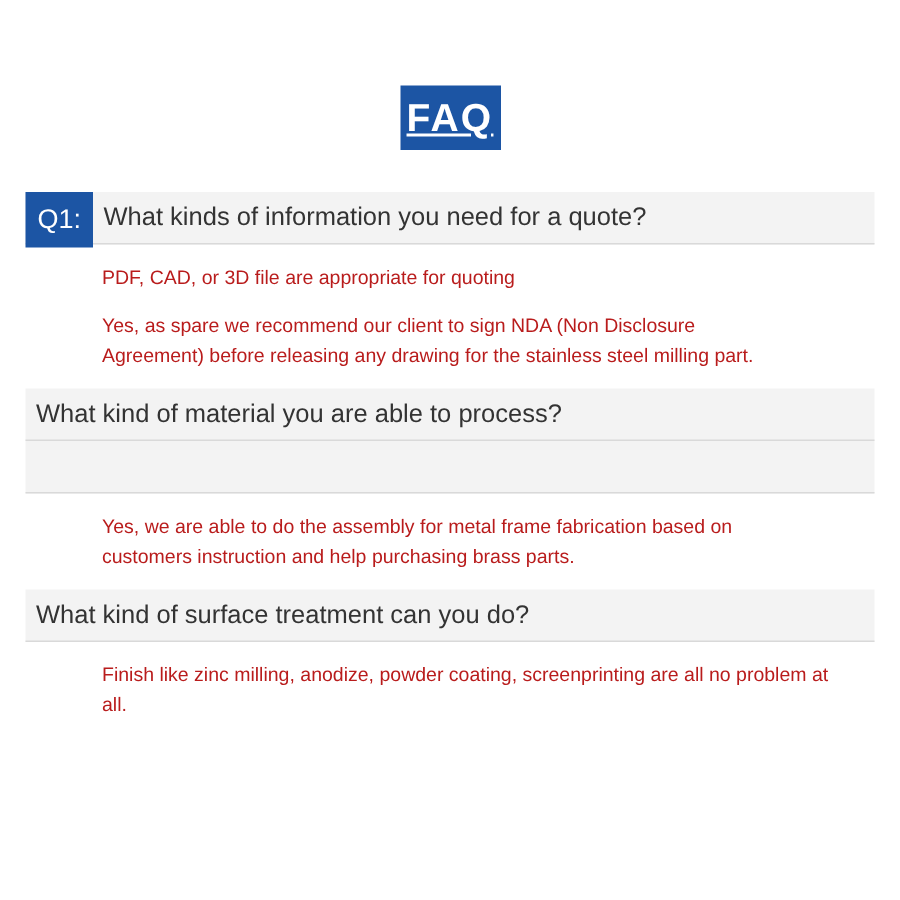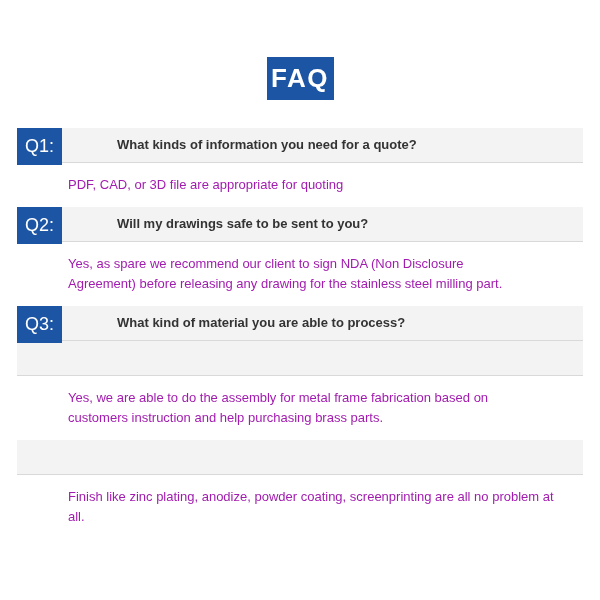--- a/index.html
+++ b/index.html
@@ -19,20 +19,21 @@
     height: 43px;
     margin: 57px auto 28px auto;
     background: #1c55a4;
     color: #ffffff;
     font-size: 26px;
     font-weight: bold;
     letter-spacing: 1.5px;
     display: flex;
     align-items: center;
     justify-content: center;
+    text-decoration: underline;
   }
   .faq-item { margin: 0; }
   .q-bar {
     margin: 0 17px;
     height: 34px;
     background: #f3f3f3;
     border-bottom: 1px solid #d9d9d9;
     display: flex;
     align-items: flex-start;
   }
@@ -47,31 +48,30 @@
     display: flex;
     align-items: center;
     justify-content: center;
     position: relative;
     z-index: 1;
   }
   .q-text {
     align-self: center;
     line-height: 34px;
     padding-left: 7px;
-    font-size: 13px;
-    font-weight: bold;
+    font-size: 17px;
+    font-weight: normal;
     color: #333333;
     white-space: nowrap;
-    margin-left: 48px;
   }
   .answer {
     margin: 12px 30px 12px 68px;
     font-size: 13px;
     line-height: 20px;
-    color: #a21caf;
+    color: #b91c1c;
     white-space: pre-line;
   }
 </style>
 </head>
 <body>
 
 <div class="page">
 
   <div class="faq-title-badge">FAQ</div>
 
@@ -79,42 +79,38 @@
 
     <div class="faq-item">
       <div class="q-bar">
         <span class="q-badge">Q1:</span>
         <span class="q-text">What kinds of information you need for a quote?</span>
       </div>
       <p class="answer">PDF, CAD, or 3D file are appropriate for quoting</p>
     </div>
 
     <div class="faq-item">
-      <div class="q-bar">
-        <span class="q-badge">Q2:</span>
-        <span class="q-text">Will my drawings safe to be sent to you?</span>
-      </div>
       <p class="answer">Yes, as spare we recommend our client to sign NDA (Non Disclosure
 Agreement) before releasing any drawing for the stainless steel milling part.</p>
     </div>
 
     <div class="faq-item">
       <div class="q-bar">
-        <span class="q-badge">Q3:</span>
         <span class="q-text">What kind of material you are able to process?</span>
       </div>
     </div>
 
     <div class="faq-item">
       <div class="q-bar">
       </div>
       <p class="answer">Yes, we are able to do the assembly for metal frame fabrication based on
 customers instruction and help purchasing brass parts.</p>
     </div>
 
     <div class="faq-item">
       <div class="q-bar">
+        <span class="q-text">What kind of surface treatment can you do?</span>
       </div>
-      <p class="answer">Finish like zinc plating, anodize, powder coating, screenprinting are all no problem at all.</p>
+      <p class="answer">Finish like zinc milling, anodize, powder coating, screenprinting are all no problem at all.</p>
     </div>
 
   </section>
 </div>
 
 </body></html>

